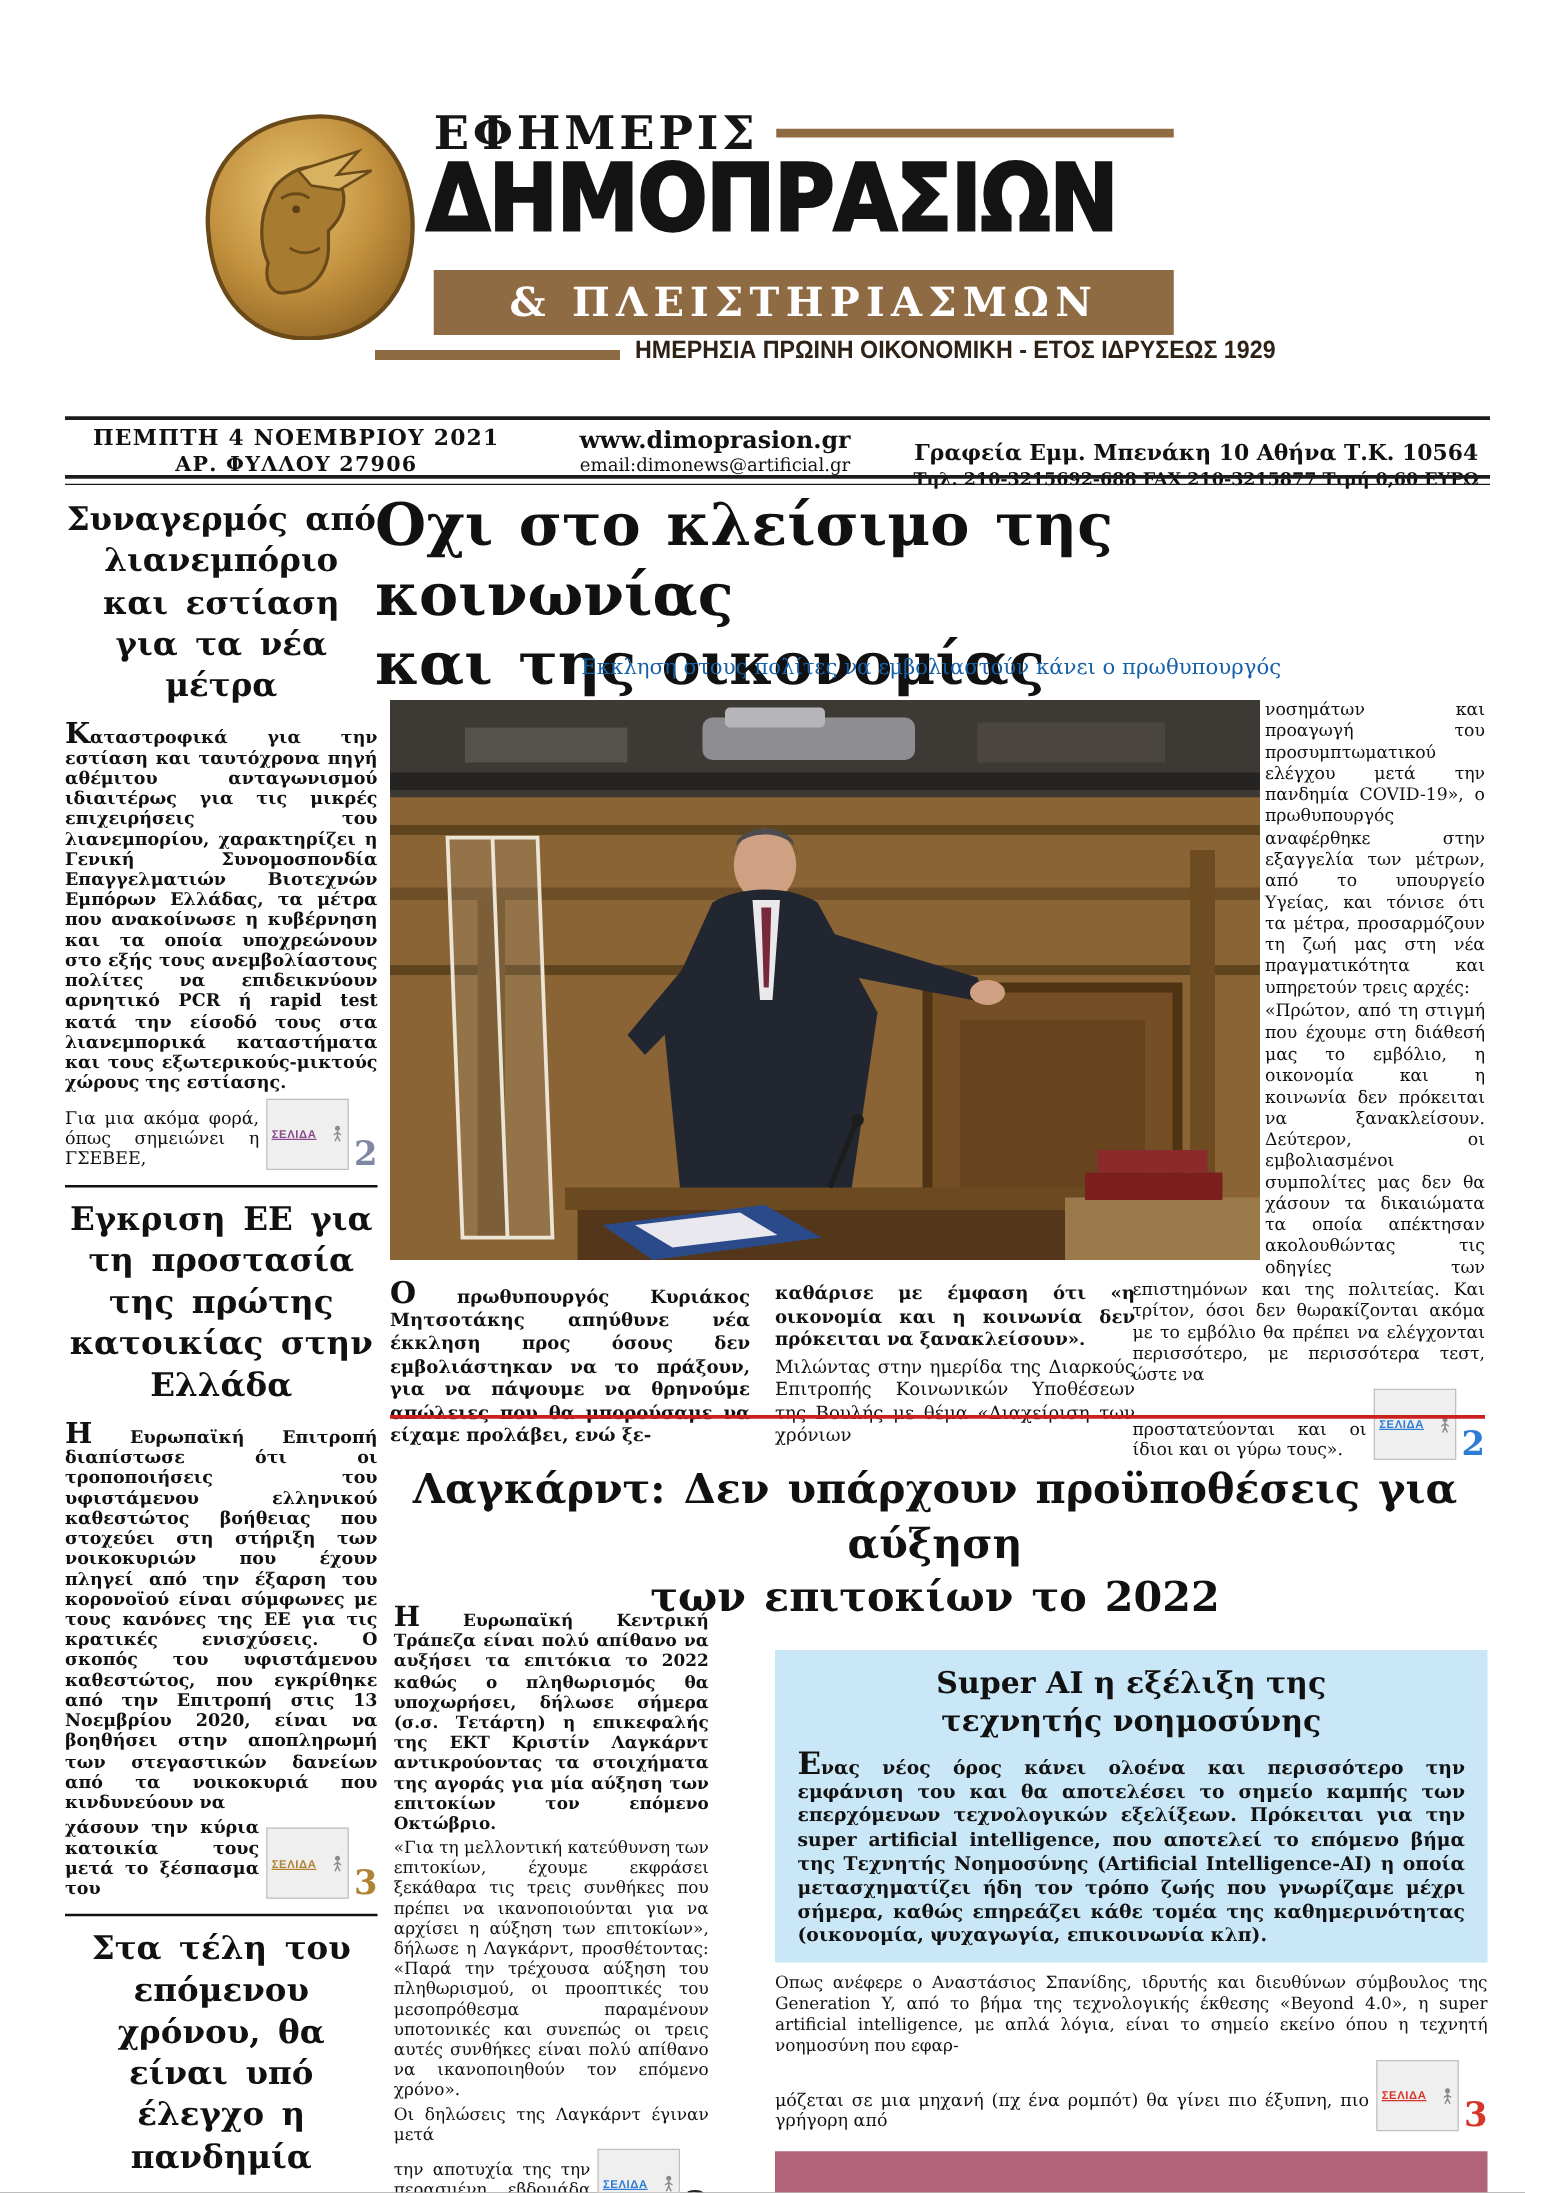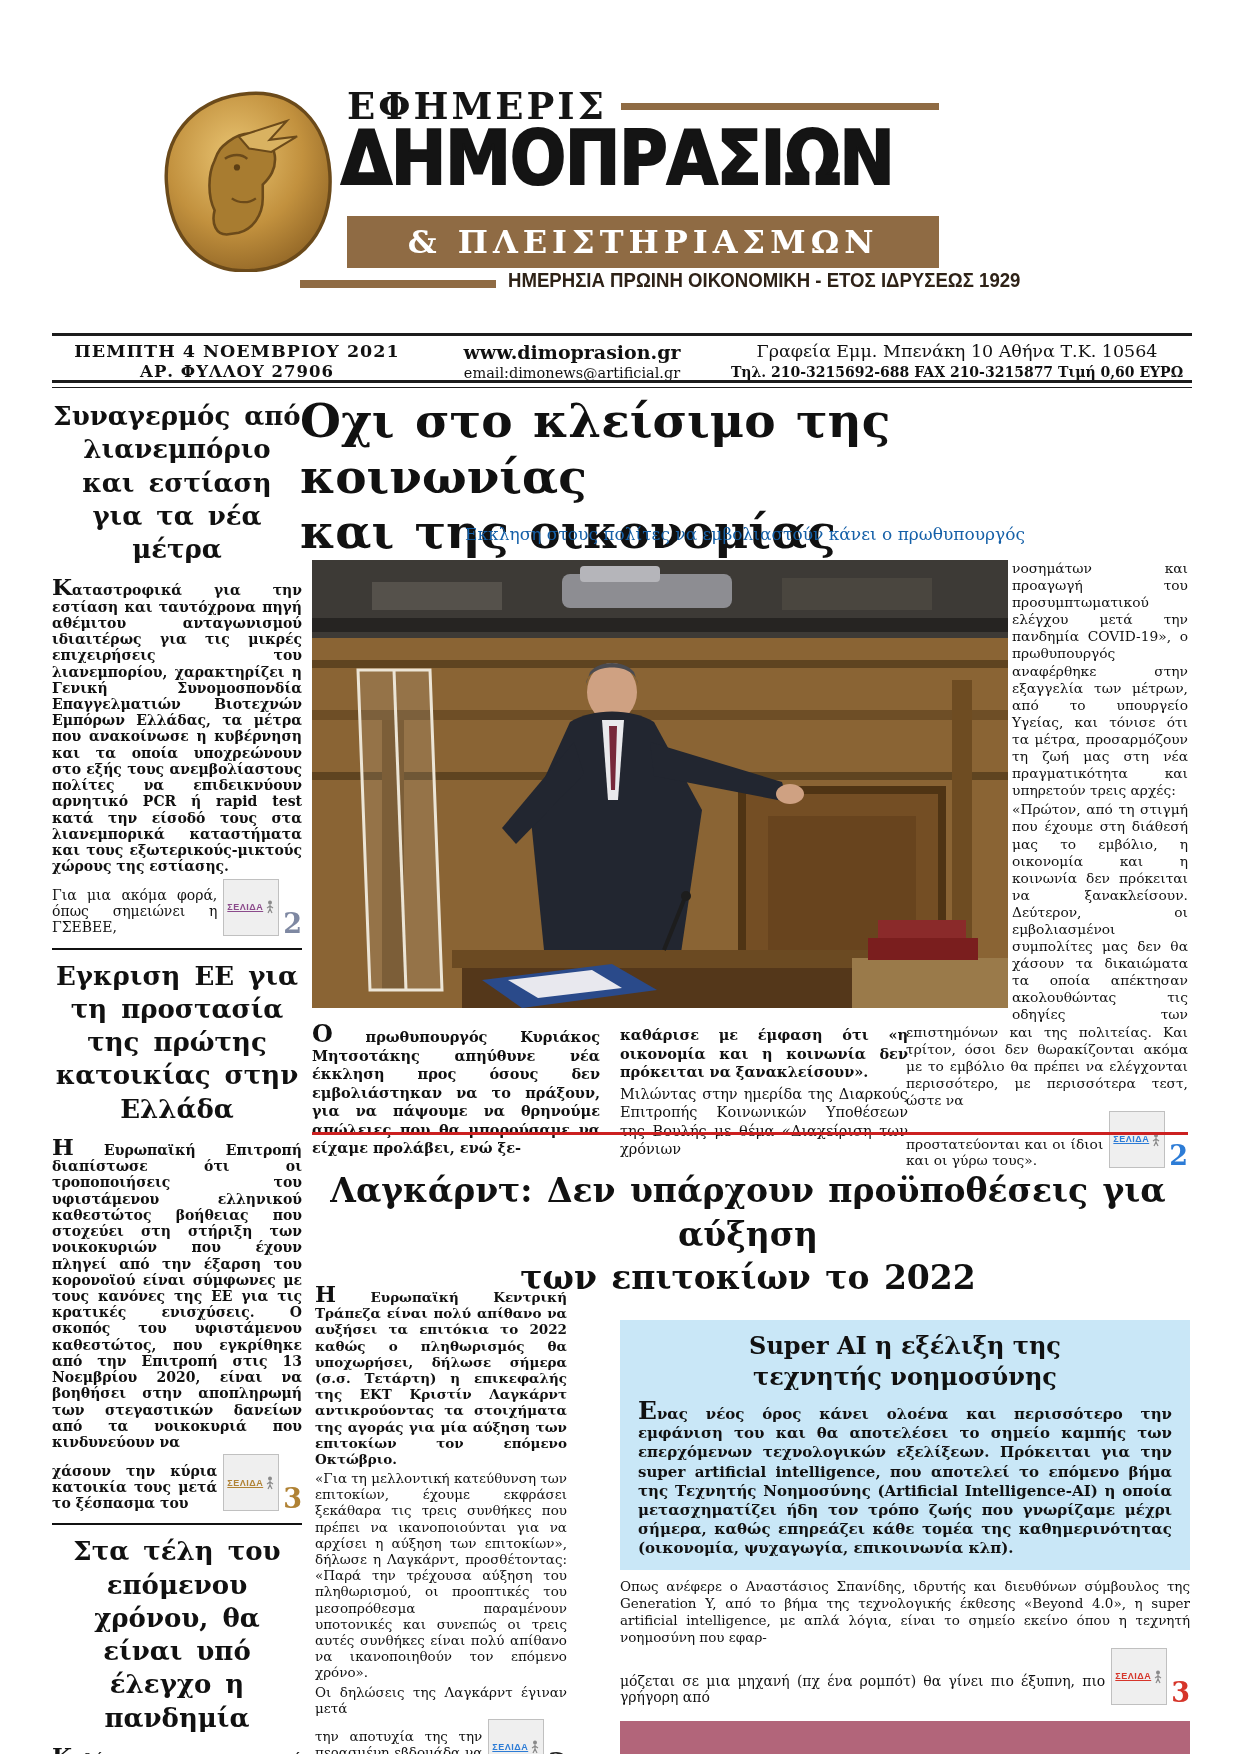--- a/index.html
+++ b/index.html
@@ -25,38 +25,38 @@
   
   .rule-top{position:absolute;left:52px;top:333px;width:1140px;height:3px;background:#1c1c1c;}
   .info-bar{position:absolute;left:52px;top:341px;width:1140px;height:46px;display:flex;}
   .info-left{width:370px;text-align:center;}
   .info-center{width:300px;text-align:center;}
   .info-right{flex:1;text-align:center;}
   .info-b1{font-size:17.5px;font-weight:bold;letter-spacing:1px;}
   .info-b2{font-size:16.5px;font-weight:bold;letter-spacing:1px;margin-top:1px;}
   .info-c1{font-size:19px;font-weight:bold;}
   .info-c2{font-size:14.5px;margin-top:2px;}
-  .info-r1{font-size:17.5px;font-weight:normal;}
+  .info-r1{font-size:17.5px;font-weight:bold;margin-top:12px;}
   .info-r2{font-size:14px;font-weight:bold;margin-top:3px;}
   .rule-double{position:absolute;left:52px;top:380px;width:1140px;height:4px;
         border-top:3px solid #1c1c1c;border-bottom:1px solid #1c1c1c;}
 
   
   .left-col{position:absolute;left:52px;top:394px;width:250px;}
   .story-head{font-size:26px;line-height:1.28;font-weight:bold;text-align:center;word-spacing:5px;margin:6px 0 12px;}
   .left-col p{margin:0 0 4px;font-size:14px;line-height:1.16;text-align:justify;}
   .left-col p.b{font-weight:bold;}
   .left-col p.lede::first-letter,.lede::first-letter{font-size:165%;line-height:0.75;}
   .story-rule{border:none;border-top:2px solid #111;margin:12px 0 10px;}
   .ref-row{display:flex;align-items:flex-end;gap:6px;margin-top:2px;}
   .ref-row .ref-text{flex:1;font-size:14px;line-height:1.16;text-align:justify;margin:0;}
 
   
   .chip{display:inline-flex;align-items:flex-end;gap:4px;flex:0 0 auto;}
-  .chip-box{display:inline-flex;align-items:center;gap:2px;background:#efefef;border:1px solid #c0c0c0;
+  .chip-box{display:inline-flex;align-items:center;gap:12px;background:#efefef;border:1px solid #c0c0c0;
         padding:19px 3px;height:17px;}
   .chip-label{font-family:"Liberation Sans",sans-serif;font-weight:bold;font-size:9px;text-decoration:underline;letter-spacing:0.5px;}
   .chip-num{font-weight:bold;font-size:27px;line-height:0.85;}
 
   
   .lead-head{position:absolute;left:300px;top:362px;width:890px;text-align:left;
         font-size:47px;line-height:1.18;font-weight:bold;word-spacing:4px;}
   .lead-subhead{position:absolute;left:300px;top:524px;width:890px;text-align:center;
         font-size:17px;font-weight:normal;}
   .lead-photo{position:absolute;left:312px;top:560px;width:696px;height:448px;overflow:hidden;}

